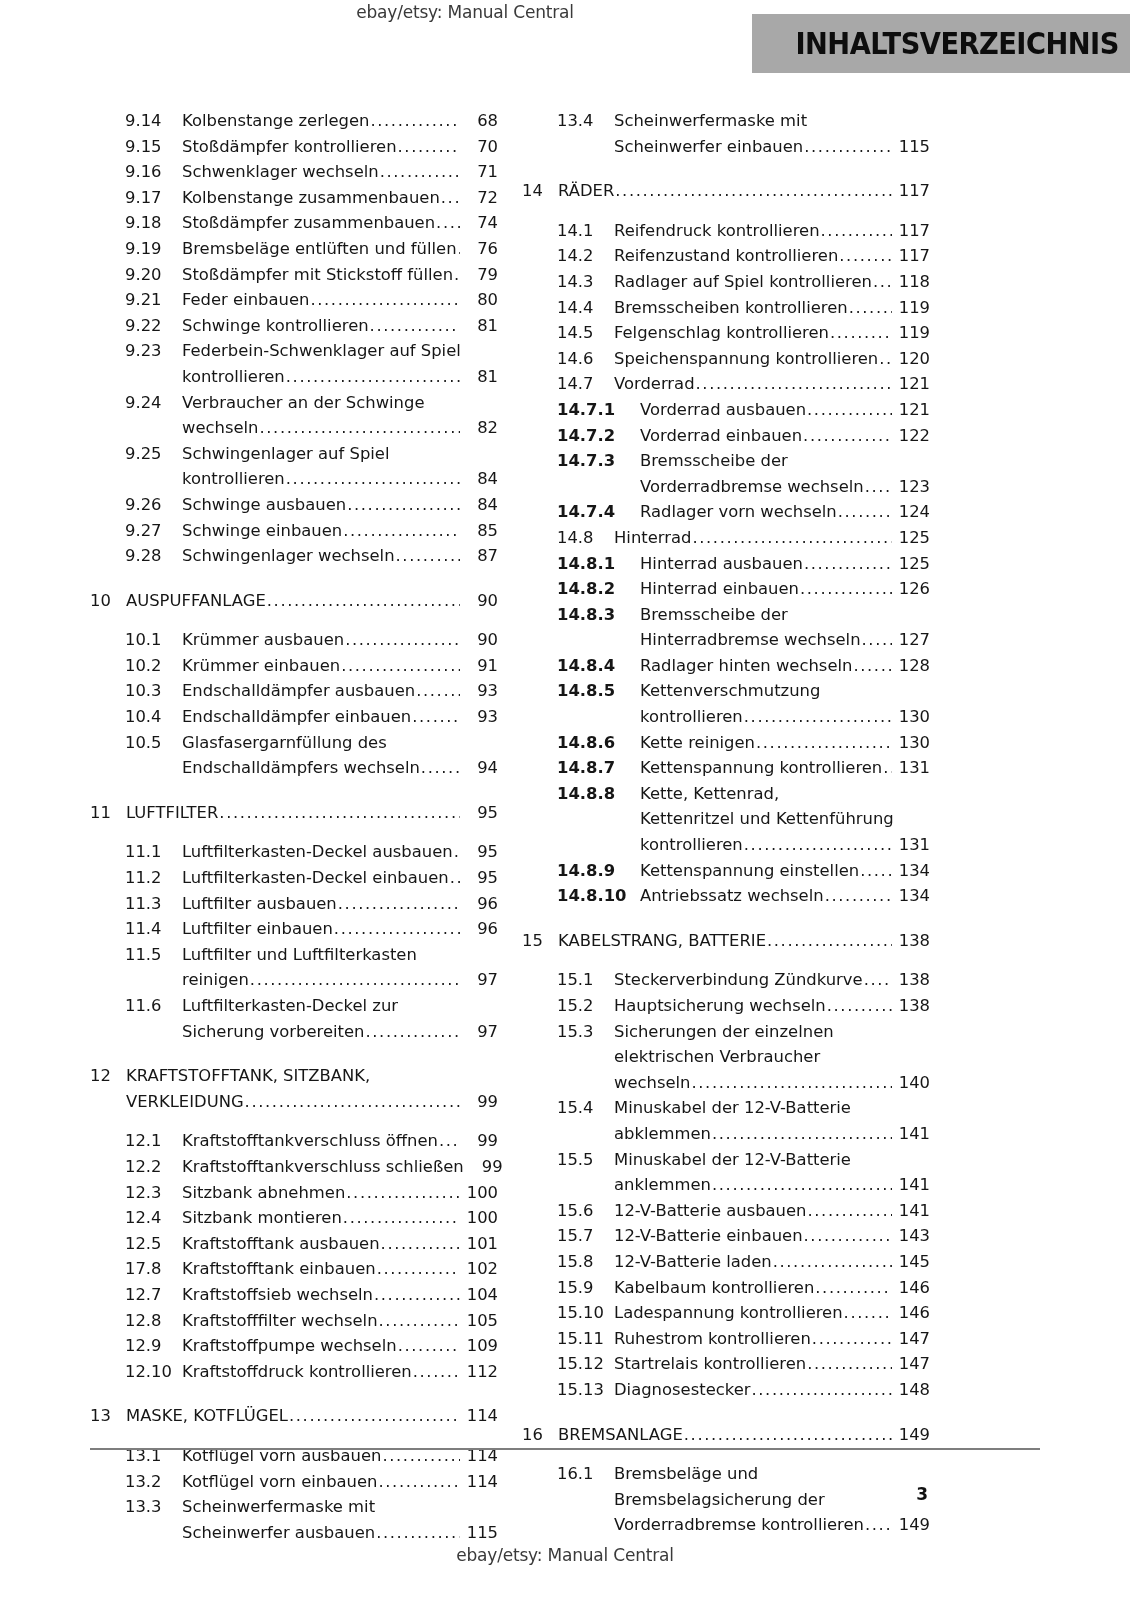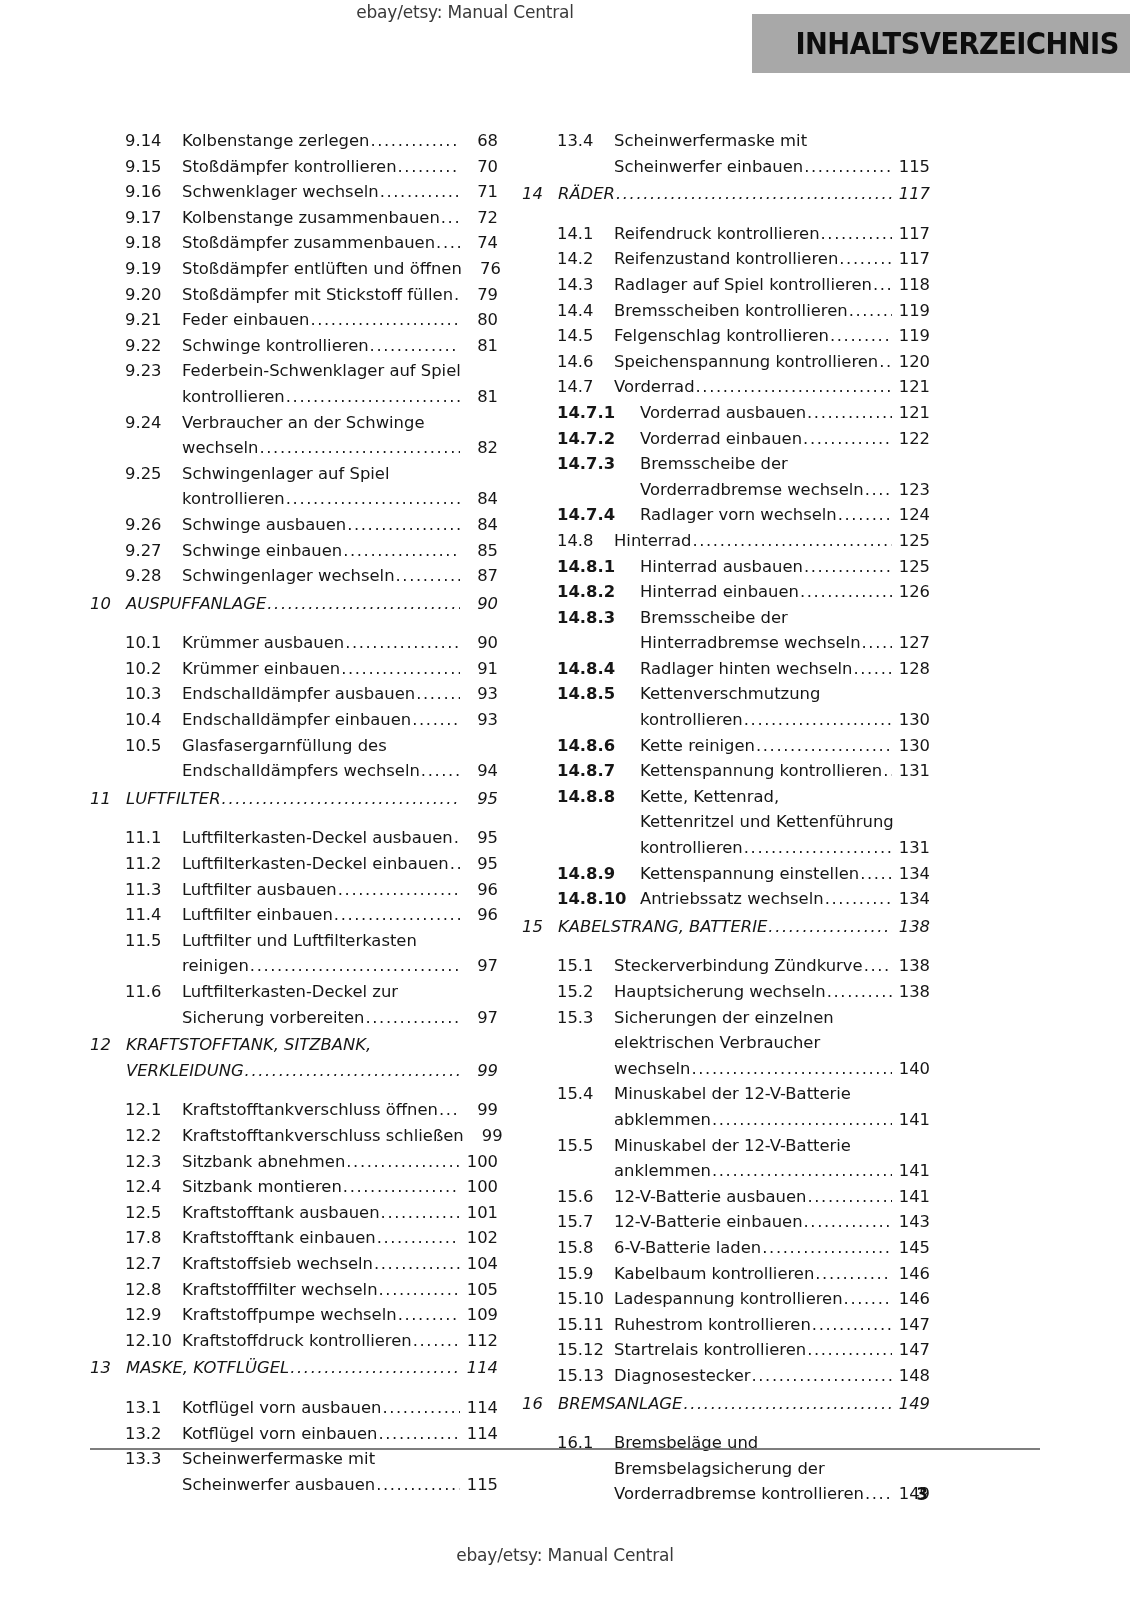--- a/index.html
+++ b/index.html
@@ -48,44 +48,43 @@
     letter-spacing: -0.6px;
     color: #0d0d0d;
     transform: scaleX(0.88);
     transform-origin: right center;
     white-space: nowrap;
   }
 
   
   .toc {
     position: absolute;
-    top: 128px;
+    top: 108px;
     left: 0;
     width: 1114px;
     height: 1250px;
   }
   .col {
     position: absolute;
     top: 0;
     font-size: 16.4px;
     line-height: 25.6px;
   }
   .col-left  { left: 90px;  width: 408px; }
   .col-right { left: 522px; width: 408px; }
 
   .entry {
     display: flex;
     align-items: flex-start;
     width: 100%;
   }
   
   .entry.lvl1 {
-    margin-top: 2px;
+    margin-top: 19px;
     margin-bottom: 14px;
-    font-style: italic;
   }
 
   .num {
     flex: 0 0 auto;
     white-space: nowrap;
     text-align: left;
   }
   .lvl1 > .num { width: 36px; }
   .lvl2 > .num { width: 57px; margin-left: 35px; }
   .lvl3 > .num { width: 83px; margin-left: 35px; font-weight: bold; }
@@ -208,21 +207,21 @@
             <span class="label">Stoßdämpfer zusammenbauen</span>
             <span class="dots">..........................................................................................</span>
             <span class="page">74</span>
           </div>
         </div>
       </div>
       <div class="entry lvl2">
         <div class="num">9.19</div>
         <div class="body">
           <div class="line">
-            <span class="label">Stoßdämpfer entlüften und öffnen</span>
+            <span class="label">Bremsbeläge entlüften und füllen</span>
             <span class="dots">..........................................................................................</span>
             <span class="page">76</span>
           </div>
         </div>
       </div>
       <div class="entry lvl2">
         <div class="num">9.20</div>
         <div class="body">
           <div class="line">
             <span class="label">Stoßdämpfer mit Stickstoff füllen</span>
@@ -1000,21 +999,21 @@
             <span class="label">12-V-Batterie einbauen</span>
             <span class="dots">..........................................................................................</span>
             <span class="page">143</span>
           </div>
         </div>
       </div>
       <div class="entry lvl2">
         <div class="num">15.8</div>
         <div class="body">
           <div class="line">
-            <span class="label">6-V-Batterie laden</span>
+            <span class="label">12-V-Batterie laden</span>
             <span class="dots">..........................................................................................</span>
             <span class="page">145</span>
           </div>
         </div>
       </div>
       <div class="entry lvl2">
         <div class="num">15.9</div>
         <div class="body">
           <div class="line">
             <span class="label">Kabelbaum kontrollieren</span>

